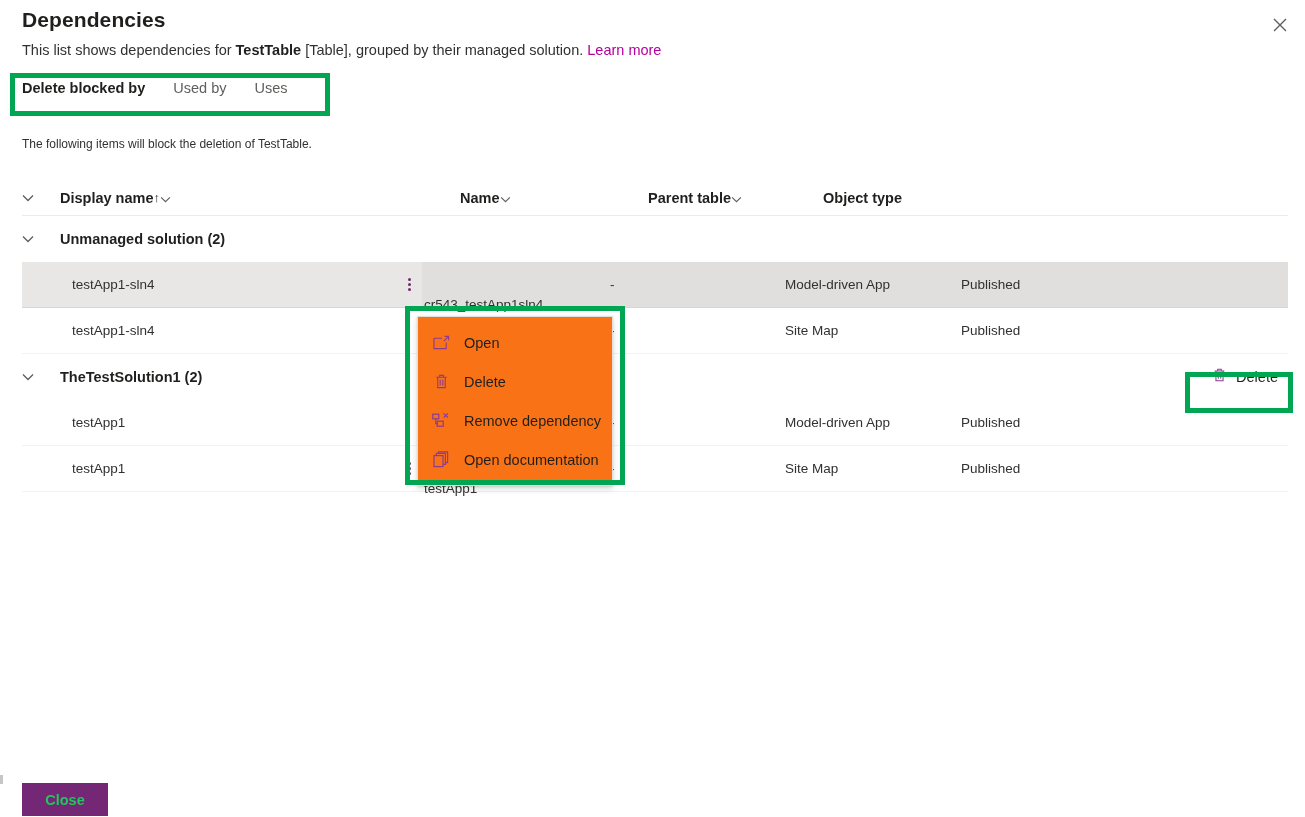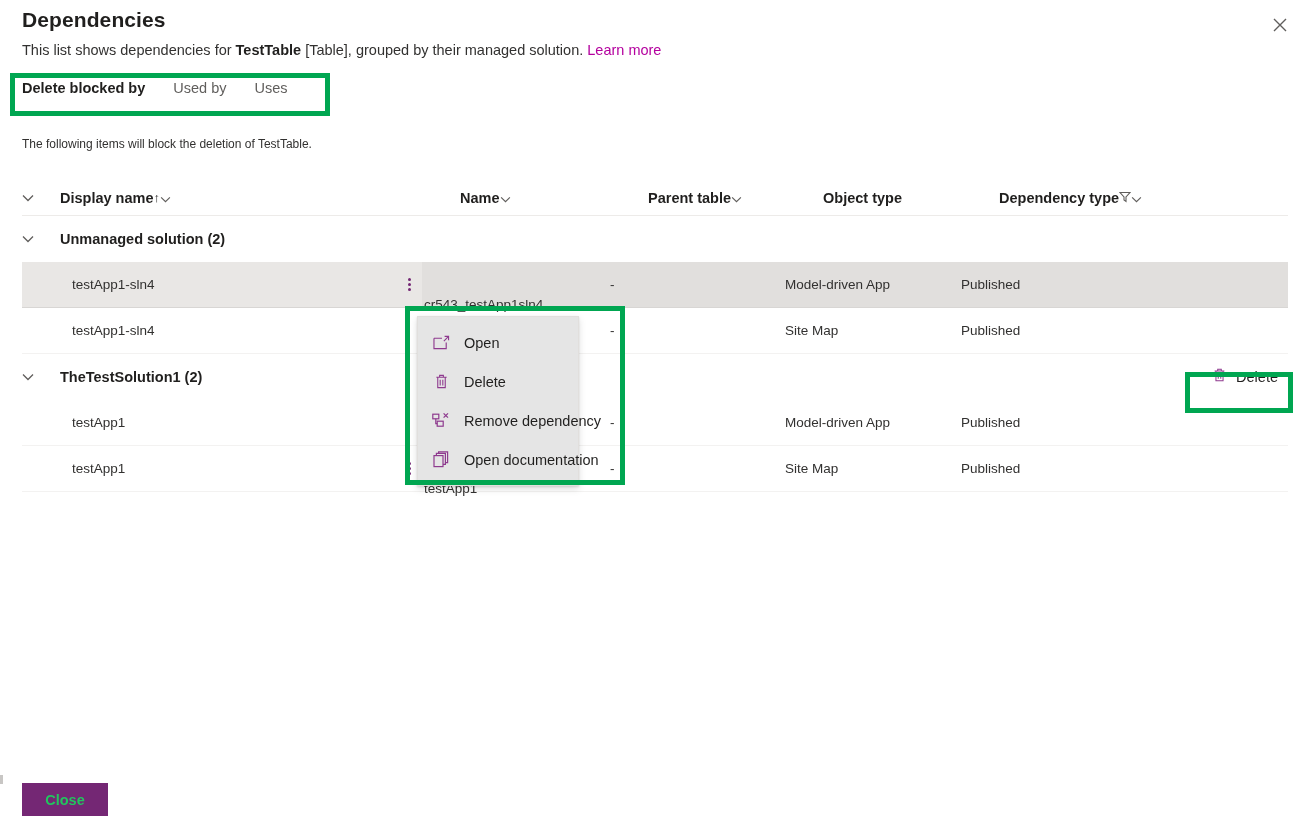--- a/index.html
+++ b/index.html
@@ -99,22 +99,22 @@
 
   
   .row-cmd {
     display: flex; align-items: center; gap: 9px;
     font-size: 14.5px; color: #201f1e; font-weight: 400; cursor: pointer;
     padding: 6px 10px;
   }
 
   
   .ctx-menu {
-    position: absolute; left: 417px; top: 316px; width: 162px;
-    background: #e5e5e5;
+    position: absolute; left: 417px; top: 316px; width: 196px;
+    background: #f97316;
     border: 1px solid #e1dfdd;
     box-shadow: 0 3.2px 7.2px rgba(0,0,0,.132), 0 .6px 1.8px rgba(0,0,0,.108);
     padding: 6px 0; z-index: 40; text-align: right;
   }
   .ctx-item {
     display: flex; align-items: center; gap: 14px;
     height: 39px; padding: 0 14px; font-size: 14.5px; color: #201f1e; cursor: pointer;
     white-space: nowrap;
   }
   .ctx-ico { width: 18px; height: 18px; flex: 0 0 18px; display:flex; align-items:center; justify-content:center; color:#8e3a8e; }
@@ -193,33 +193,20 @@
       <div class="c-parent hcell">
         <span>Parent table</span>
         <span class="chev-sm">
           <svg width="11" height="7" viewBox="0 0 12 8">
               <path d="M1 1.5 L6 6.5 L11 1.5" stroke="#605e5c" stroke-width="1.3" fill="none"></path>
             </svg>
         </span>
       </div>
       <div class="c-object hcell">
         <span>Object type</span>
-      </div>
-      <div class="c-dep hcell">
-        <span>Dependency type</span>
-        <span>
-          <svg width="12" height="12" viewBox="0 0 12 12">
-              <path d="M1 1.5 H11 L7 6 V10.5 L5 9 V6 Z" stroke="#605e5c" stroke-width="1.1" fill="none"></path>
-            </svg>
-        </span>
-        <span class="chev-sm">
-          <svg width="11" height="7" viewBox="0 0 12 8">
-              <path d="M1 1.5 L6 6.5 L11 1.5" stroke="#605e5c" stroke-width="1.3" fill="none"></path>
-            </svg>
-        </span>
       </div>
     </div>
 
     <div class="group-row">
       <div class="group-chev">
         <svg width="12" height="8" viewBox="0 0 12 8">
             <path d="M1 1.5 L6 6.5 L11 1.5" stroke="#605e5c" stroke-width="1.3" fill="none"></path>
           </svg>
       </div>
       <div class="group-label">Unmanaged solution (2)</div>

